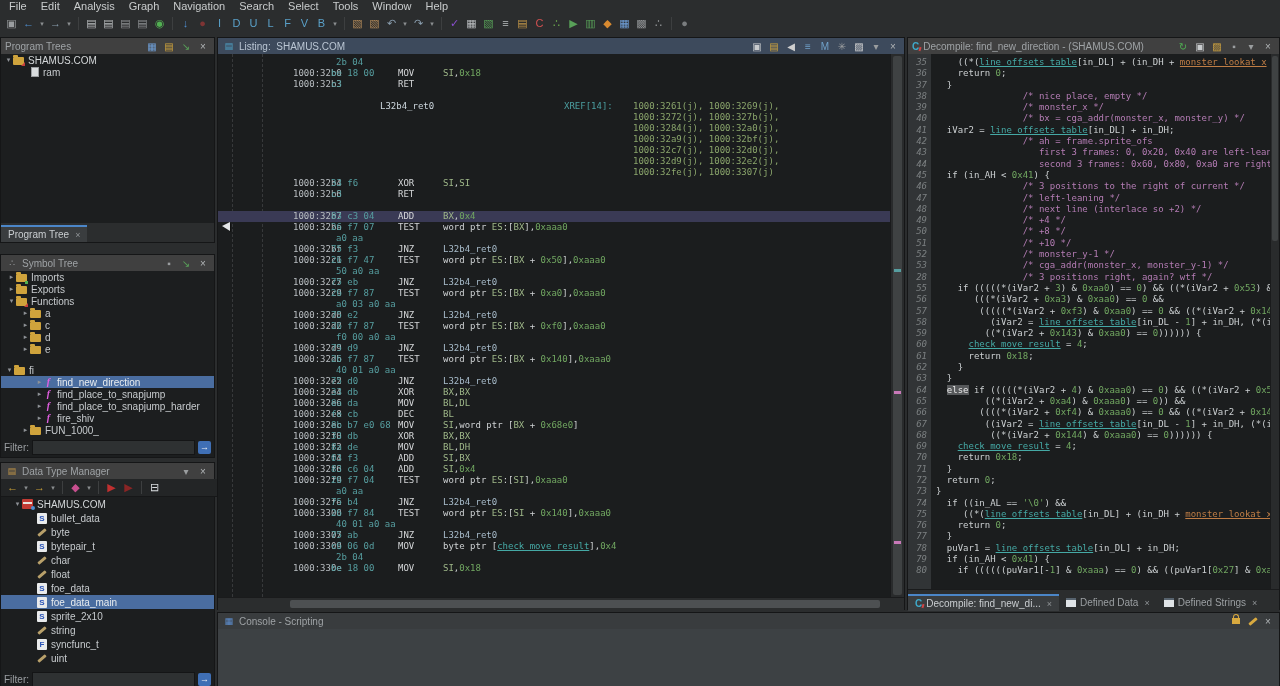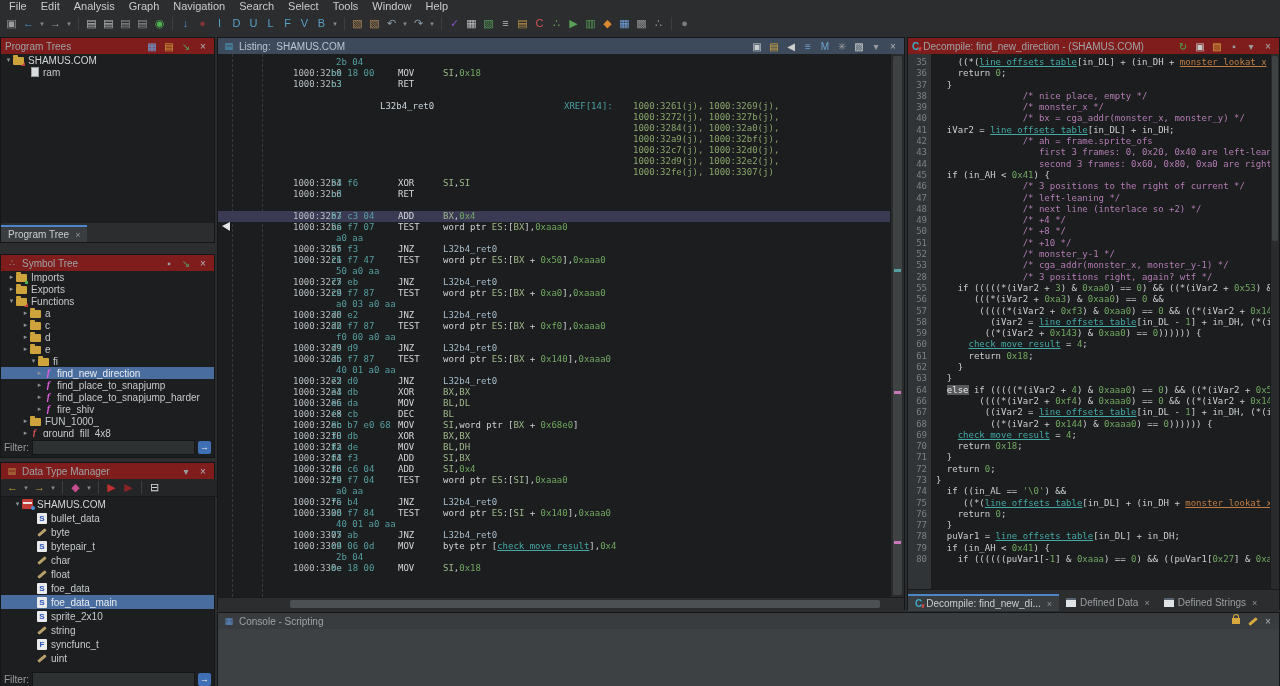--- a/index.html
+++ b/index.html
@@ -10,21 +10,21 @@
            font-size:11px;line-height:13px;white-space:nowrap;padding-left:2px;}
   .mitem{display:inline-block;padding:0 7px;color:#c9cccd;cursor:default;}
   .toolbar{position:absolute;left:0;top:13px;width:100%;height:20px;background:#2b2d2e;
            display:flex;align-items:center;padding-left:3px;}
   .ticon{display:inline-flex;align-items:center;justify-content:center;width:15px;height:15px;
          font-size:11px;line-height:15px;margin:0 1px;border-radius:2px;}
   .ticon.small{width:8px;font-size:7px;color:#8a8d8f;}
   .tsep{display:inline-block;width:1px;height:13px;background:#3d3f40;margin:0 4px;}
   
   .panel{position:absolute;background:#1c1e1f;border:1px solid #151617;box-sizing:border-box;}
-  .phdr{height:16px;background:#7f1d1d;display:flex;align-items:center;padding:0 4px;
+  .phdr{height:16px;background:#404040;display:flex;align-items:center;padding:0 4px;
         font-size:10px;color:#9ea2a5;white-space:nowrap;}
   .phdr .title{flex:0 0 auto;margin-right:auto;overflow:hidden;}
   .phdr.focus{background:#3d4a5c;color:#bac6d3;}
   .hicon{display:inline-flex;align-items:center;justify-content:center;width:14px;height:13px;
          margin-left:3px;font-size:10px;}
   .hico-gap{width:6px;}
   
   .tree{position:relative;font-size:10px;color:#c6cacd;overflow:hidden;}
   .trow{height:12px;display:flex;align-items:center;white-space:nowrap;position:relative;}
   .trow.sel{background:#4a6da0;color:#e8ecef;}
@@ -73,21 +73,21 @@
   .glb{color:var(--glb);text-decoration:underline;} .orn{color:var(--orn);text-decoration:underline;}
   .cmt{color:var(--cmt);}
   .hlw{background:#57595b;color:#e8e8e8;}
   .hscroll{position:relative;height:12px;background:#2b2d2e;border-top:1px solid #1a1b1c;}
   .hthumb{position:absolute;top:2px;height:8px;background:#4d5052;border-radius:2px;}
   .vscroll{position:absolute;top:0;bottom:0;width:13px;background:#292b2c;border-left:1px solid #1a1b1c;}
   .vthumb{position:absolute;left:2px;width:9px;background:#3f4243;border-radius:2px;}
   .mark{position:absolute;left:3px;width:7px;height:3px;}
   
   .drow{height:11.3px;position:relative;font:9px/11.3px "DejaVu Sans Mono",monospace;white-space:pre;}
-  .dn{position:absolute;left:0;width:19px;text-align:right;color:#7c8082;}
+  .dn{position:absolute;left:0;width:19px;text-align:right;color:#7c8082;font-style:italic;}
   .dt{position:absolute;left:28px;color:#ccd0d2;}
   .gutterbg{position:absolute;left:0;top:0;bottom:0;width:23px;background:#313436;}
   
   .consbody{background:#3d4144;height:100%;}
   .lock-ic{position:relative;width:8px;height:6px;background:#d8a93f;margin-left:6px;}
   .lock-ic::before{content:"";position:absolute;left:1px;top:-4px;width:4px;height:4px;border:1px solid #d8a93f;border-bottom:none;border-radius:3px 3px 0 0;}
   .pencil-ic{width:10px;height:3px;background:#d8a93f;transform:rotate(-40deg);margin-left:8px;border-radius:1px;}
   .cursorp{position:absolute;width:0;height:0;border-top:4px solid transparent;border-bottom:5px solid transparent;
            border-right:8px solid #e4e6e8;filter:drop-shadow(1px 1px 0 #111);}
 </style>
@@ -204,21 +204,21 @@
         <div class="trow" style="padding-left: 20px;">
           <span class="chev">▸</span>
           <span class="ic-folder"></span>
           <span class="tlabel">d</span>
         </div>
         <div class="trow" style="padding-left: 20px;">
           <span class="chev">▸</span>
           <span class="ic-folder"></span>
           <span class="tlabel">e</span>
         </div>
-        <div class="trow" style="padding-left: 28px;">
+        <div class="trow" style="padding-left: 4px; margin-top: 9px;">
           <span class="chev">▾</span>
           <span class="ic-folder"></span>
           <span class="tlabel">fi</span>
         </div>
         <div class="trow sel" style="padding-left: 34px;">
           <span class="chev">▸</span>
           <span class="ic-f">f</span>
           <span class="tlabel">find_new_direction</span>
         </div>
         <div class="trow" style="padding-left: 34px;">
@@ -434,20 +434,21 @@
           <div class="drow"><span class="dn">55</span><span class="dt">    if (((((*(iVar2 + <span class="num">3</span>) &amp; <span class="num">0xaa0</span>) == <span class="num">0</span>) &amp;&amp; ((*(iVar2 + <span class="num">0x53</span>) &amp; <span class="num">0xaa0</span>) ==</span></div>
           <div class="drow"><span class="dn">56</span><span class="dt">       (((*(iVar2 + <span class="num">0xa3</span>) &amp; <span class="num">0xaa0</span>) == <span class="num">0</span> &amp;&amp;</span></div>
           <div class="drow"><span class="dn">57</span><span class="dt">        (((((*(iVar2 + <span class="num">0xf3</span>) &amp; <span class="num">0xaa0</span>) == <span class="num">0</span> &amp;&amp; ((*(iVar2 + <span class="num">0x143</span>) &amp; )</span></div>
           <div class="drow"><span class="dn">58</span><span class="dt">          (iVar2 = <span class="glb">line_offsets_table</span>[in_DL - <span class="num">1</span>] + in_DH, (*(iVar2 + ) &amp;</span></div>
           <div class="drow"><span class="dn">59</span><span class="dt">         ((*(iVar2 + <span class="num">0x143</span>) &amp; <span class="num">0xaa0</span>) == <span class="num">0</span>)))))) {</span></div>
           <div class="drow"><span class="dn">60</span><span class="dt">      <span class="glb">check_move_result</span> = <span class="num">4</span>;</span></div>
           <div class="drow"><span class="dn">61</span><span class="dt">      return <span class="num">0x18</span>;</span></div>
           <div class="drow"><span class="dn">62</span><span class="dt">    }</span></div>
           <div class="drow"><span class="dn">63</span><span class="dt">  }</span></div>
           <div class="drow"><span class="dn">64</span><span class="dt">  <span class="hlw">else</span> if (((((*(iVar2 + <span class="num">4</span>) &amp; <span class="num">0xaaa0</span>) == <span class="num">0</span>) &amp;&amp; ((*(iVar2 + <span class="num">0x54</span>) &amp; )</span></div>
+          <div class="drow"><span class="dn">65</span><span class="dt">         ((*(iVar2 + <span class="num">0xa4</span>) &amp; <span class="num">0xaaa0</span>) == <span class="num">0</span>)) &amp;&amp;</span></div>
           <div class="drow"><span class="dn">66</span><span class="dt">        ((((*(iVar2 + <span class="num">0xf4</span>) &amp; <span class="num">0xaaa0</span>) == <span class="num">0</span> &amp;&amp; ((*(iVar2 + <span class="num">0x144</span>) &amp; )</span></div>
           <div class="drow"><span class="dn">67</span><span class="dt">         ((iVar2 = <span class="glb">line_offsets_table</span>[in_DL - <span class="num">1</span>] + in_DH, (*(iVar2 + ) &amp;</span></div>
           <div class="drow"><span class="dn">68</span><span class="dt">          ((*(iVar2 + <span class="num">0x144</span>) &amp; <span class="num">0xaaa0</span>) == <span class="num">0</span>)))))) {</span></div>
           <div class="drow"><span class="dn">69</span><span class="dt">    <span class="glb">check_move_result</span> = <span class="num">4</span>;</span></div>
           <div class="drow"><span class="dn">70</span><span class="dt">    return <span class="num">0x18</span>;</span></div>
           <div class="drow"><span class="dn">71</span><span class="dt">  }</span></div>
           <div class="drow"><span class="dn">72</span><span class="dt">  return <span class="num">0</span>;</span></div>
           <div class="drow"><span class="dn">73</span><span class="dt">}</span></div>
           <div class="drow"><span class="dn">74</span><span class="dt">  if ((in_AL == <span class="num">'\0'</span>) &amp;&amp;</span></div>
           <div class="drow"><span class="dn">75</span><span class="dt">     ((*(<span class="glb">line_offsets_table</span>[in_DL] + (in_DH + <span class="orn">monster_lookat_x</span> &gt;&gt; )) &amp; </span></div>

